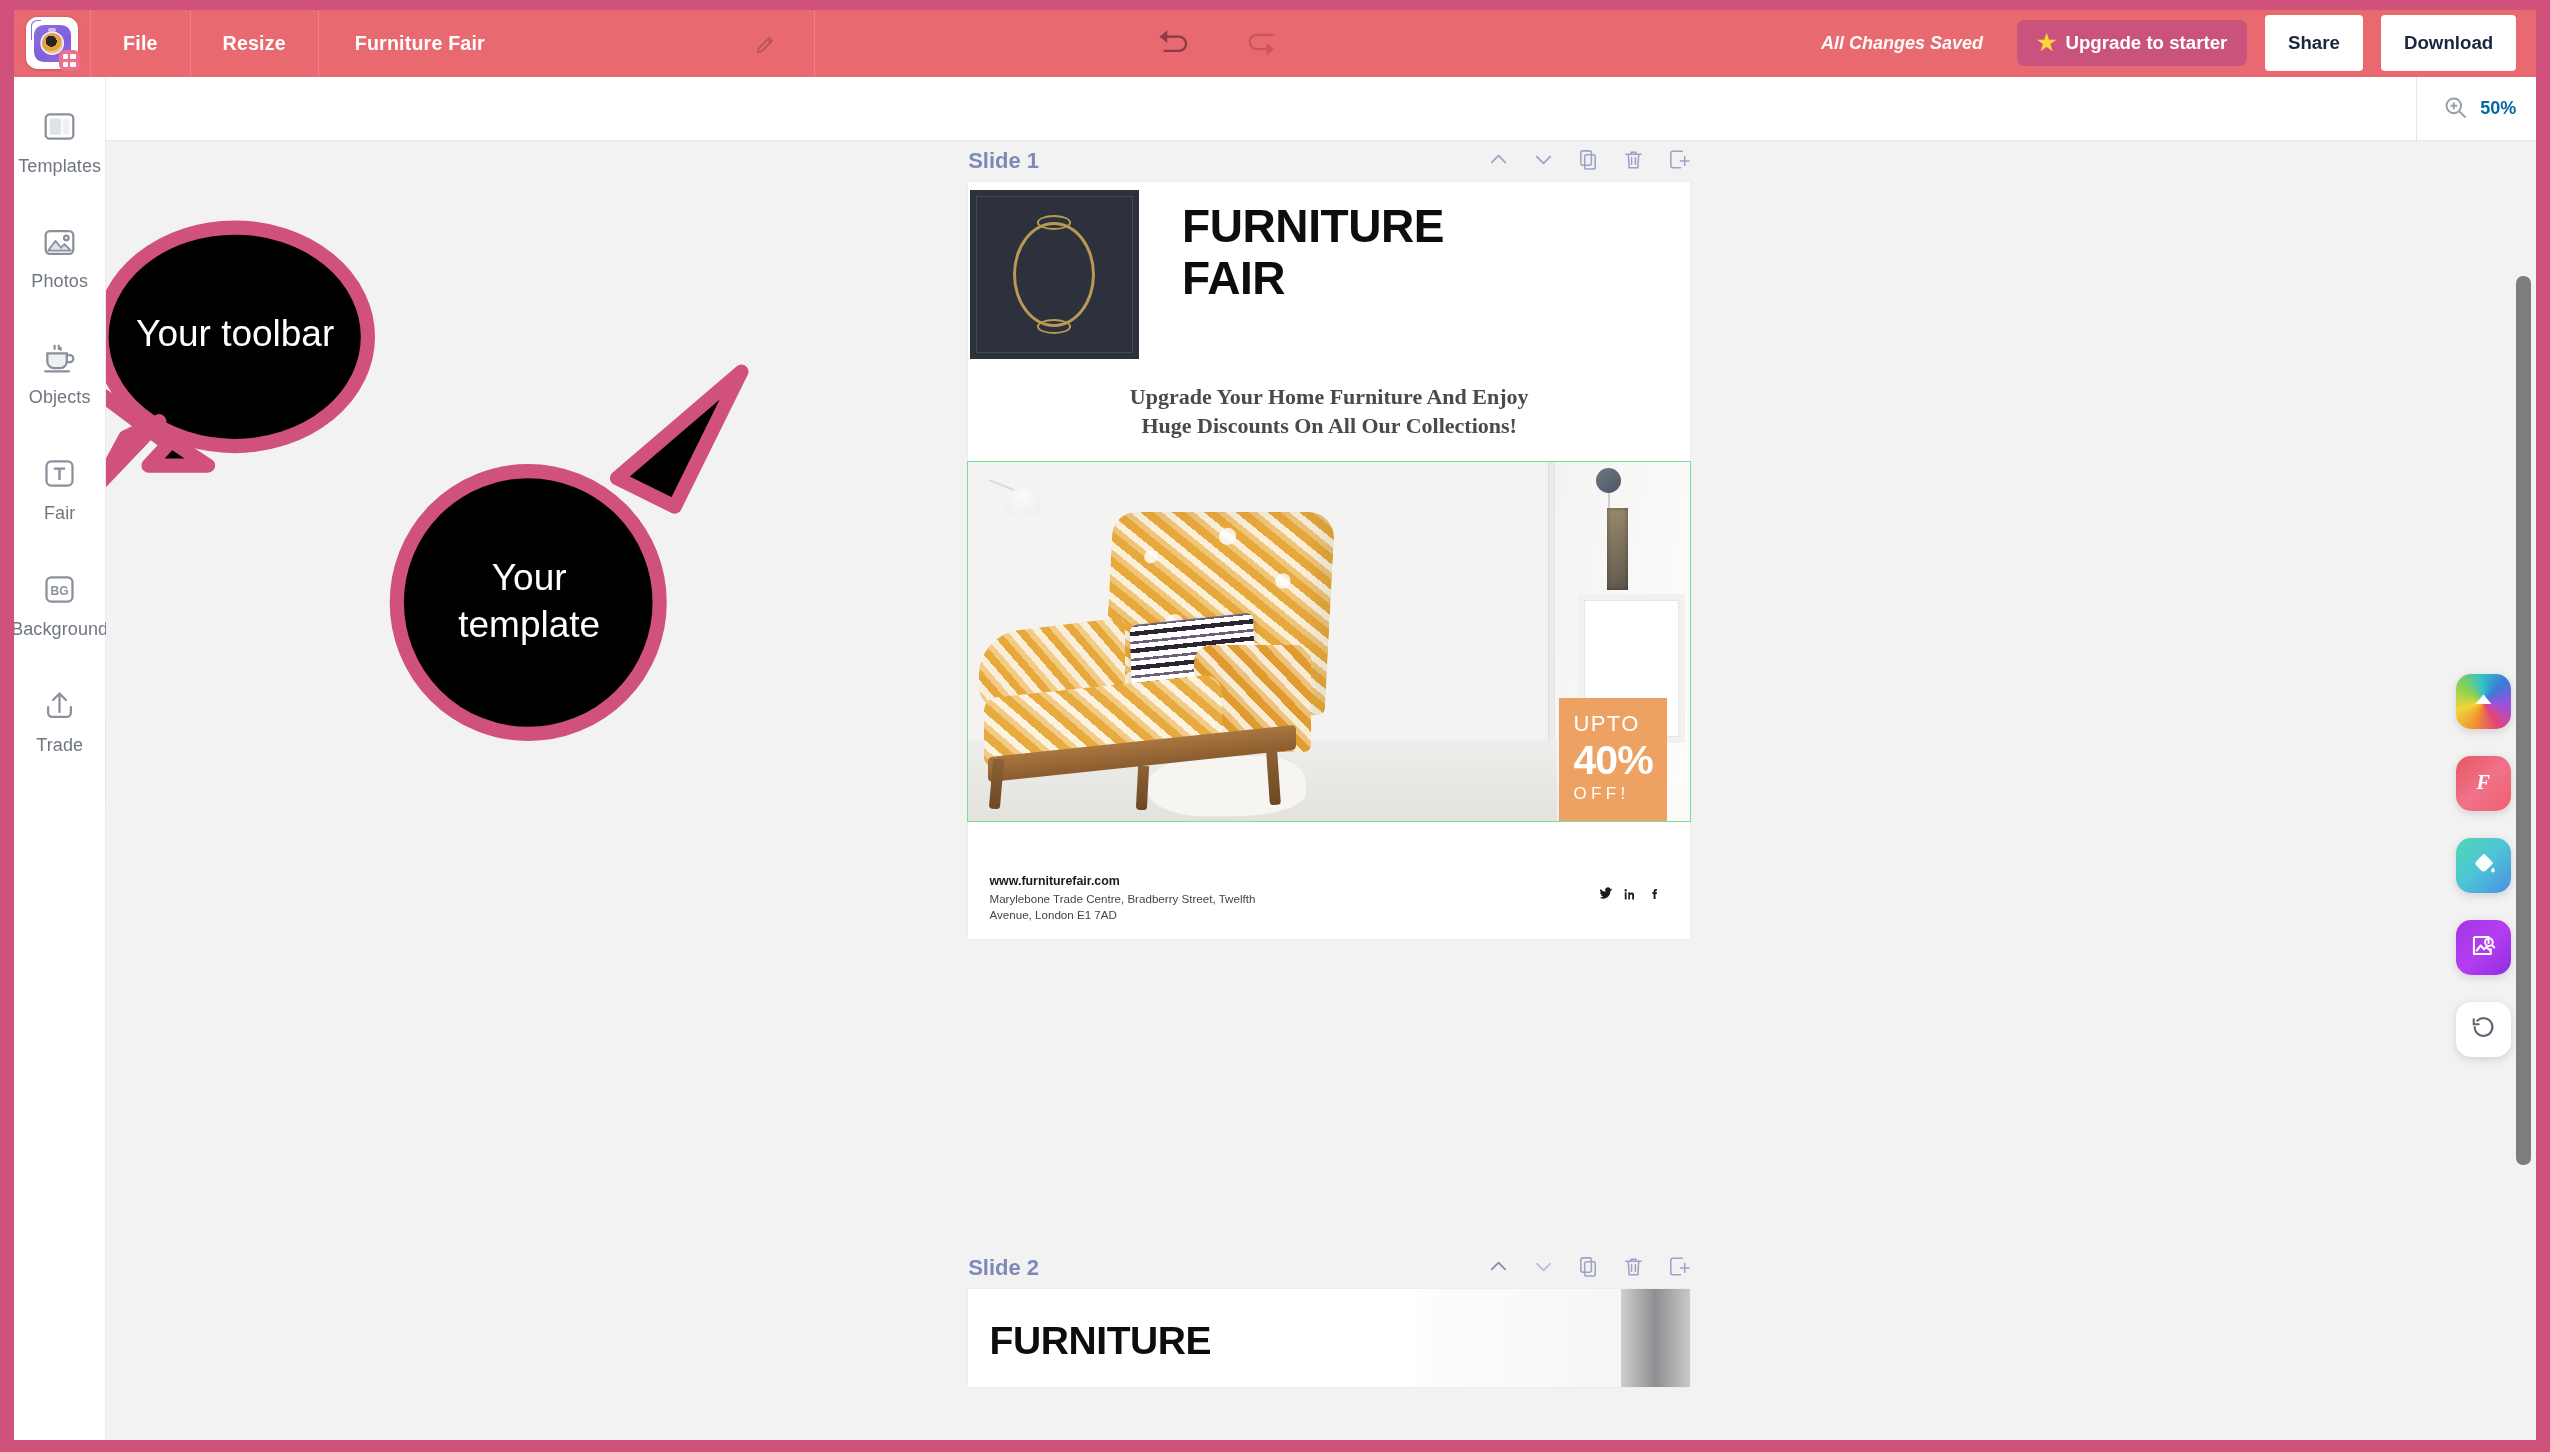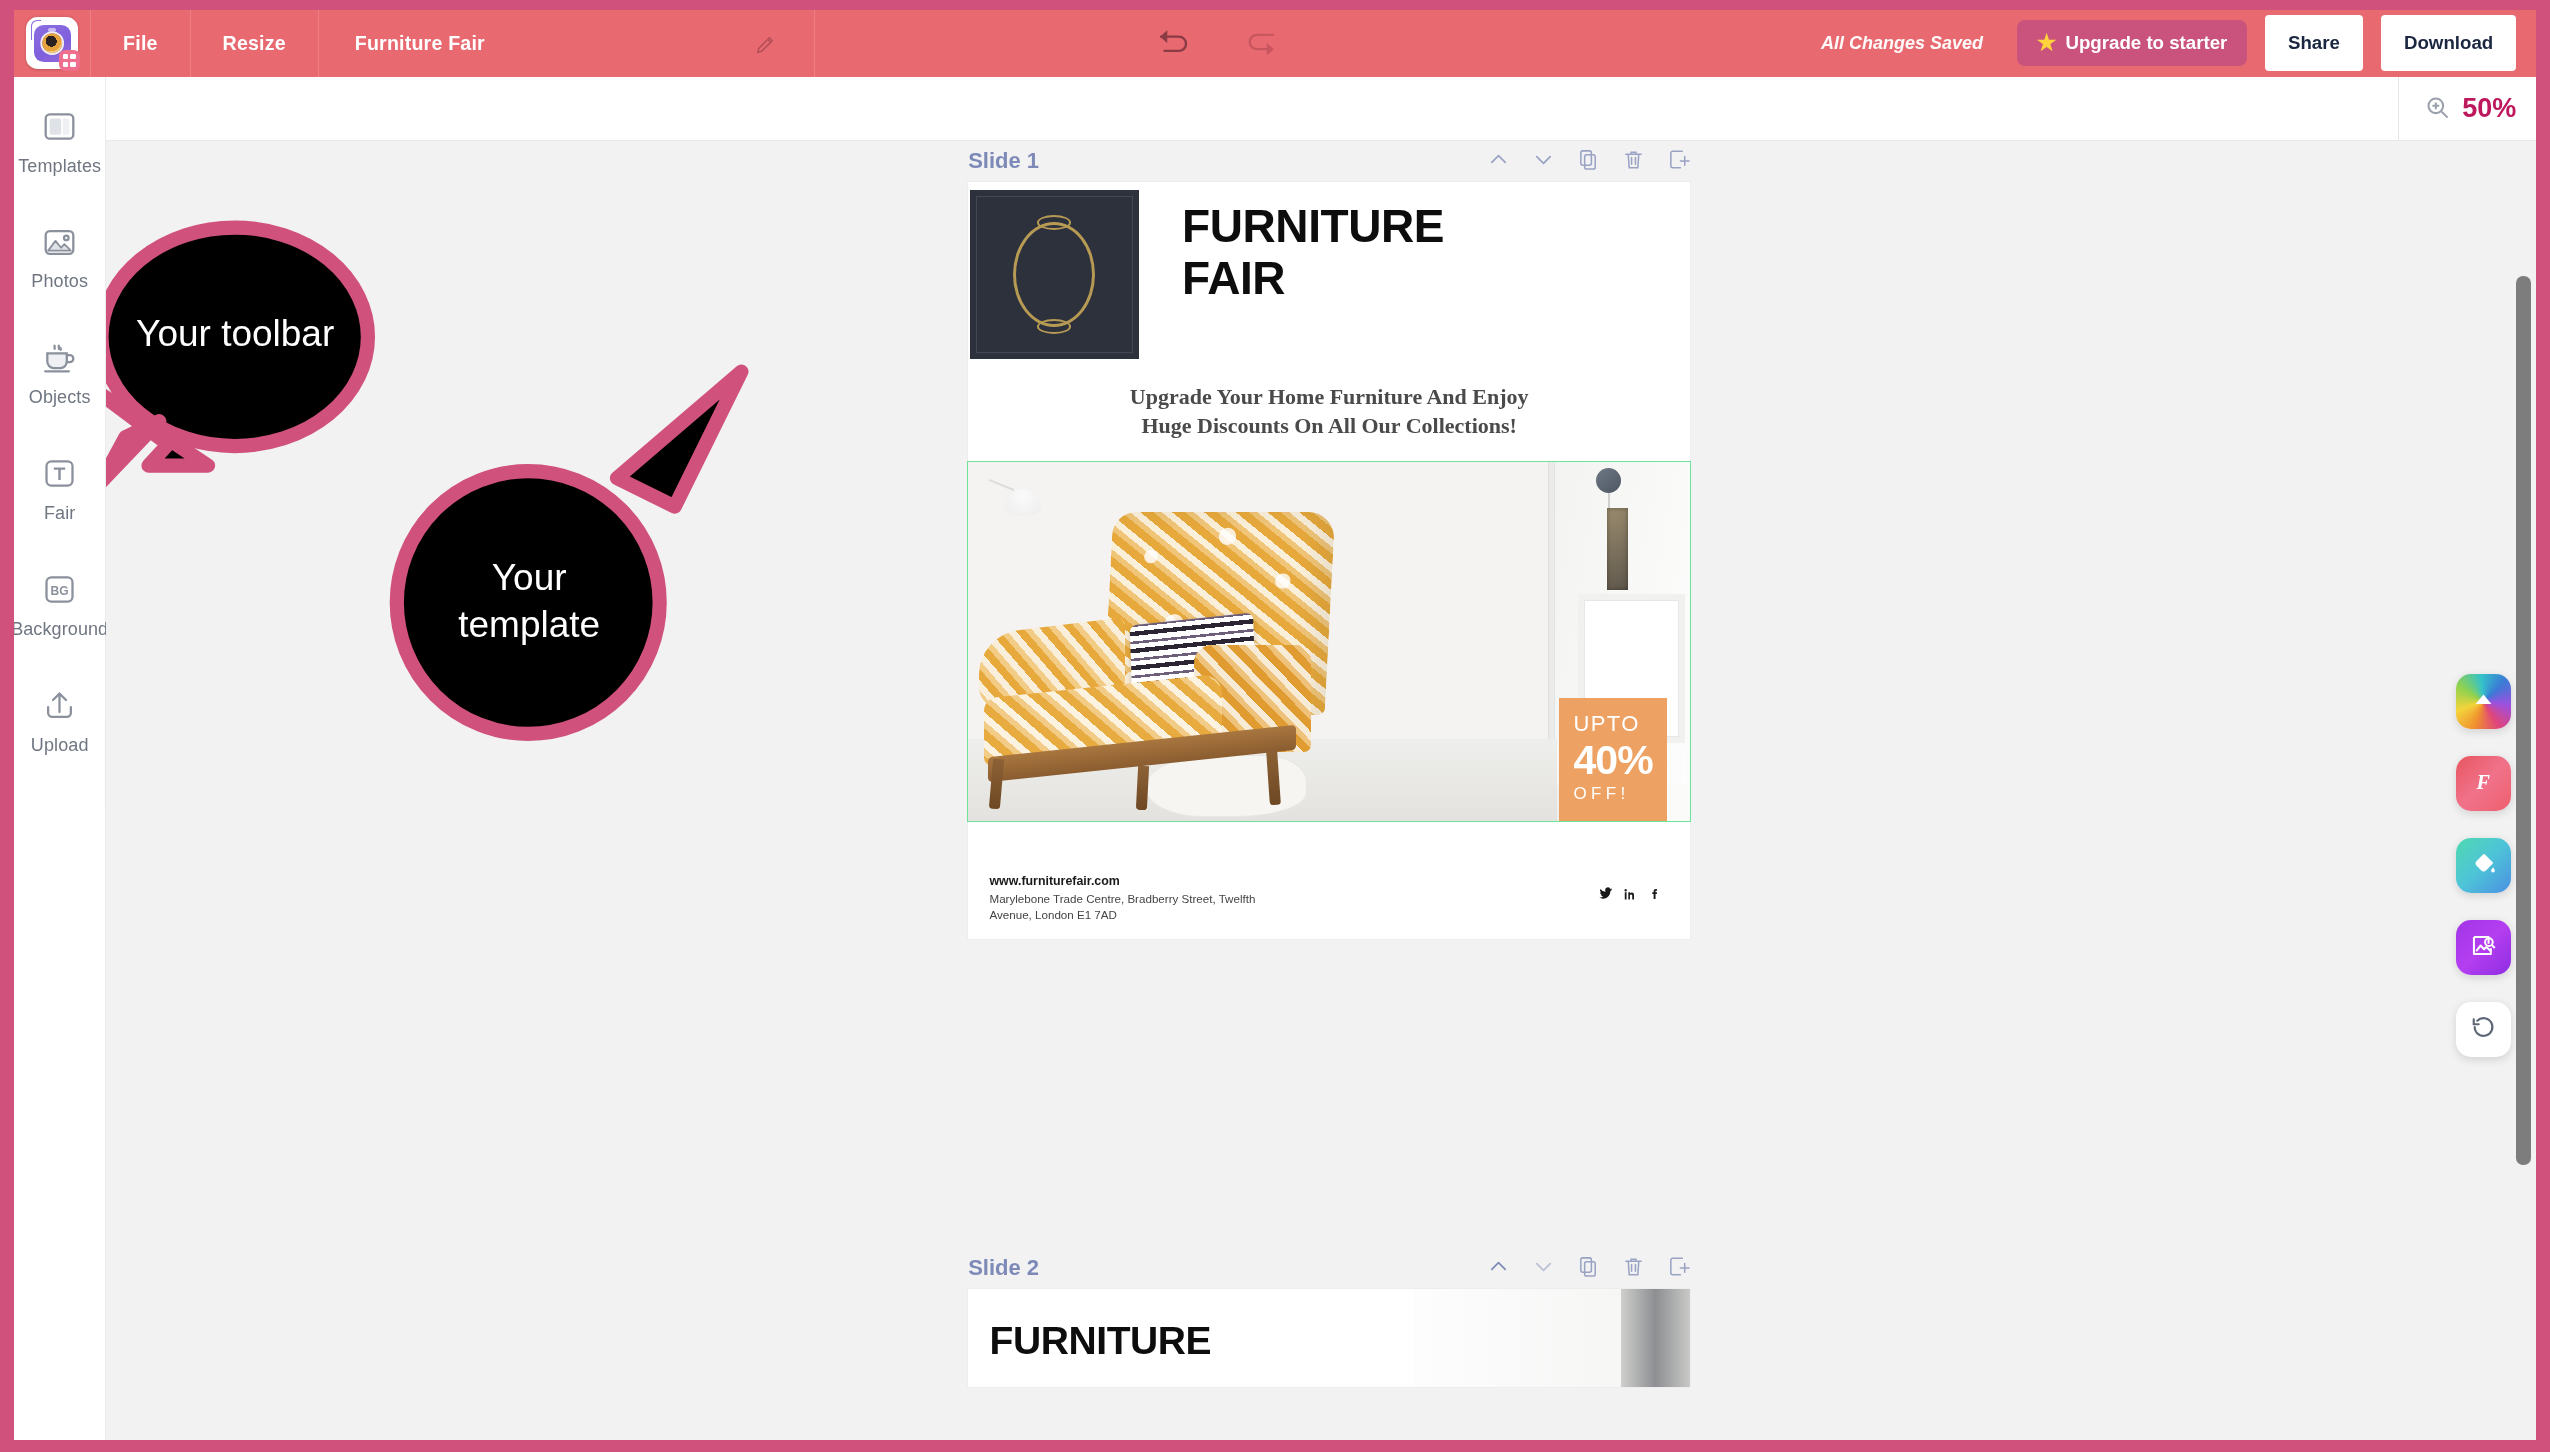--- a/index.html
+++ b/index.html
@@ -98,21 +98,21 @@
   
   #subbar {
     position:absolute; top:67px; left:0; right:0; height:64px;
     background:#fff; border-bottom:0.9px solid #e9e9e9;
   }
   #zoomctl {
     position:absolute; right: 19.6px; top:0; height:64px;
     display:flex; align-items:center; gap:11.6px; padding-left:25px;
     border-left:0.9px solid #e6e6e6;
   }
-  #zoomctl .zlabel { font-weight:700; font-size:27px; color:#be185d; }
+  #zoomctl .zlabel { font-weight:700; font-size:18px; color:#0369a1; }
 
   
   #rail {
     position:absolute; left:0; top:67px; bottom:0; width:92px;
     background:#fff; border-right:0.9px solid #ececec;
     padding-top: 30px;
   }
   .rail-item {
     width:100%; display:flex; flex-direction:column; align-items:center;
     margin-bottom: 46px; cursor:pointer;
@@ -454,21 +454,21 @@
       </span>
       <span class="rail-label">Background</span>
     </div>
     <div class="rail-item">
       <span class="rail-ico">
         <svg width="39" height="39" viewBox="0 0 24 24" fill="none" stroke="#8a909c" stroke-width="1.4" stroke-linecap="round">
           <path d="M5 13v3.5A2.5 2.5 0 0 0 7.5 19h9a2.5 2.5 0 0 0 2.5-2.5V13"></path>
           <path d="M12 16V5M8 8.6L12 4.7l4 3.9"></path>
         </svg>
       </span>
-      <span class="rail-label">Upload</span>
+      <span class="rail-label">Trade</span>
     </div>
   </div>
 
   <div id="rail-collapse">
     <span>
       <svg width="19.6" height="19.6" viewBox="0 0 24 24" fill="none" stroke="#9aa0a8" stroke-width="2.6" stroke-linecap="round" stroke-linejoin="round">
         <path d="M9 5l7 7-7 7"></path>
       </svg>
     </span>
   </div>

